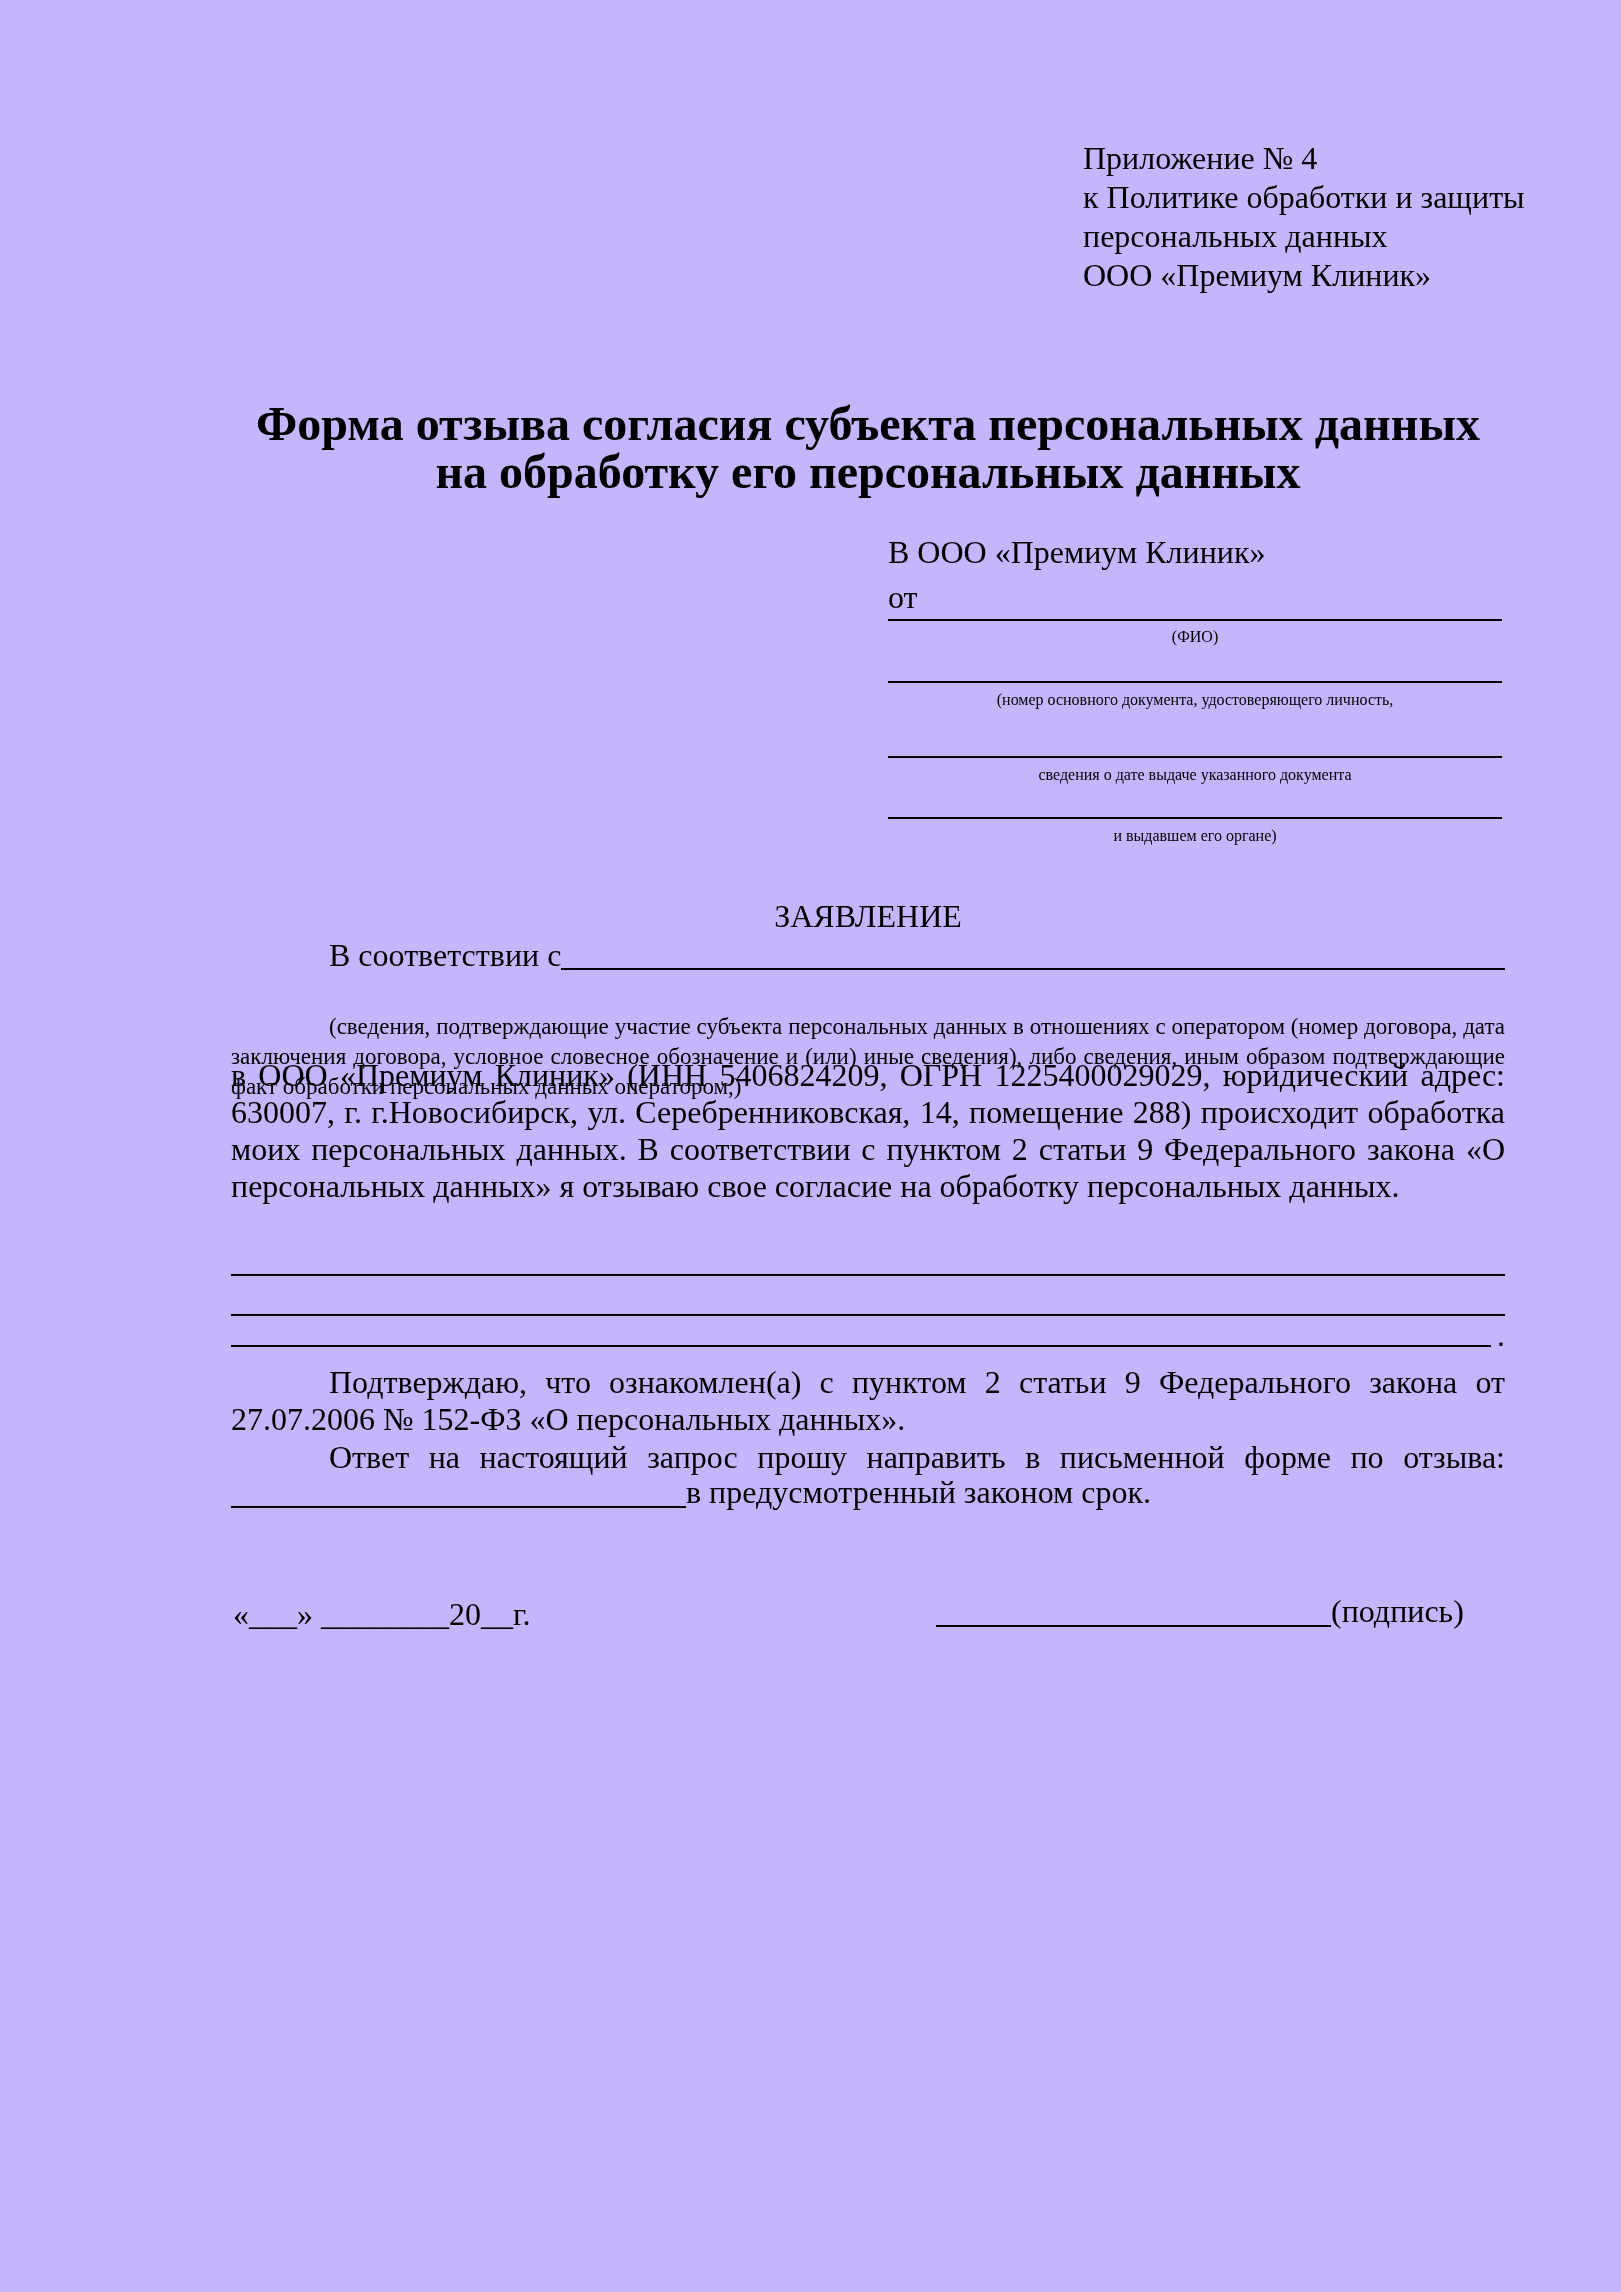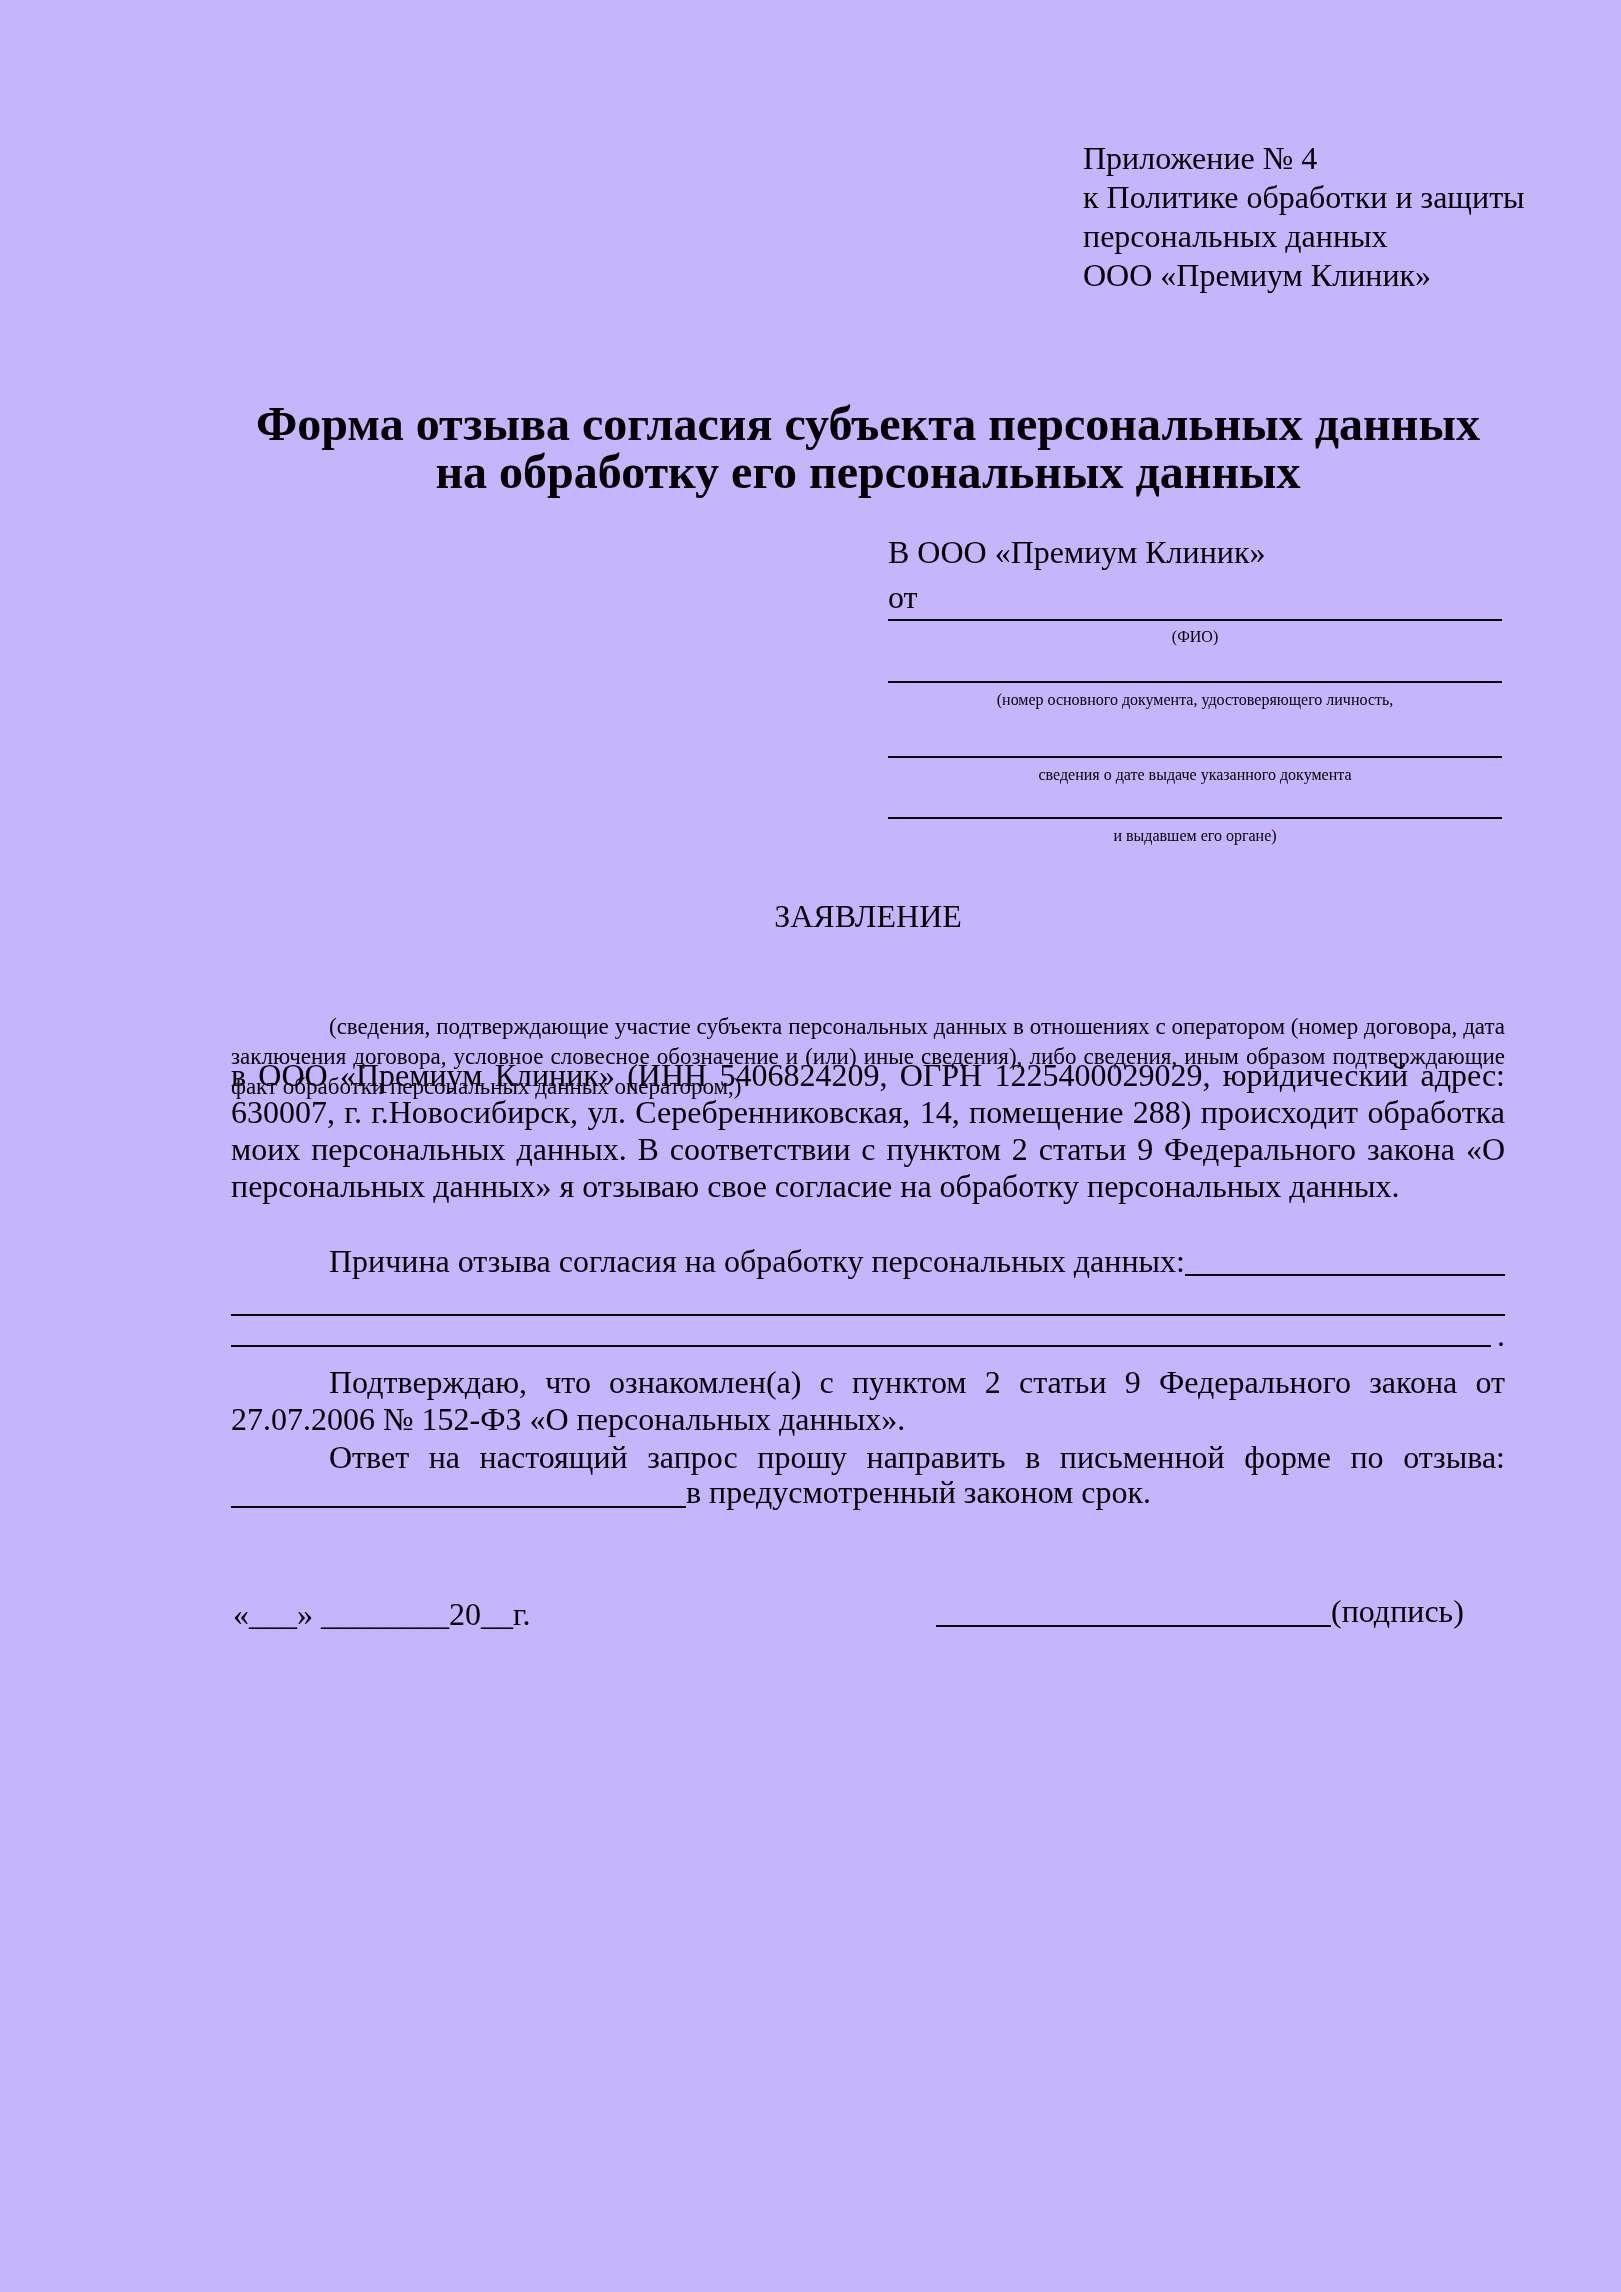--- a/index.html
+++ b/index.html
@@ -106,27 +106,30 @@
 
     <div class="field-line" style="top:227px;"></div>
     <div class="field-caption" style="top:232px;">сведения о дате выдаче указанного документа</div>
 
     <div class="field-line" style="top:288px;"></div>
     <div class="field-caption" style="top:293px;">и выдавшем его органе)</div>
   </div>
 
   <div class="abs statement-heading">ЗАЯВЛЕНИЕ</div>
 
+  <div class="abs flex-row intro-row">
+    <span class="lbl">В соответствии с</span>
+    <div class="fill-line"></div>
+  </div>
 
   <div class="abs small-note">(сведения, подтверждающие участие субъекта персональных данных в отношениях с оператором (номер договора, дата заключения договора, условное словесное обозначение и (или) иные сведения), либо сведения, иным образом подтверждающие факт обработки персональных данных оператором,)</div>
 
   <div class="abs body-par">в ООО «Премиум Клиник» (ИНН 5406824209, ОГРН 1225400029029, юридический адрес: 630007, г. г.Новосибирск, ул. Серебренниковская, 14, помещение 288) происходит обработка моих персональных данных. В соответствии с пунктом 2 статьи 9 Федерального закона «О персональных данных» я отзываю свое согласие на обработку персональных данных.</div>
 
   <div class="abs flex-row reason-row">
-    <span class="lbl">Причина отзыва согласия на обработку персональных данных:</span>
     <div class="fill-line"></div>
   </div>
 
   <div class="abs blank-full"></div>
   <div class="abs flex-row blank-row">
     <div class="fill-line"></div>
     <span class="dot">.</span>
   </div>
 
   <div class="abs confirm-par">Подтверждаю, что ознакомлен(а) с пунктом 2 статьи 9 Федерального закона от 27.07.2006 № 152-ФЗ «О персональных данных».</div>

